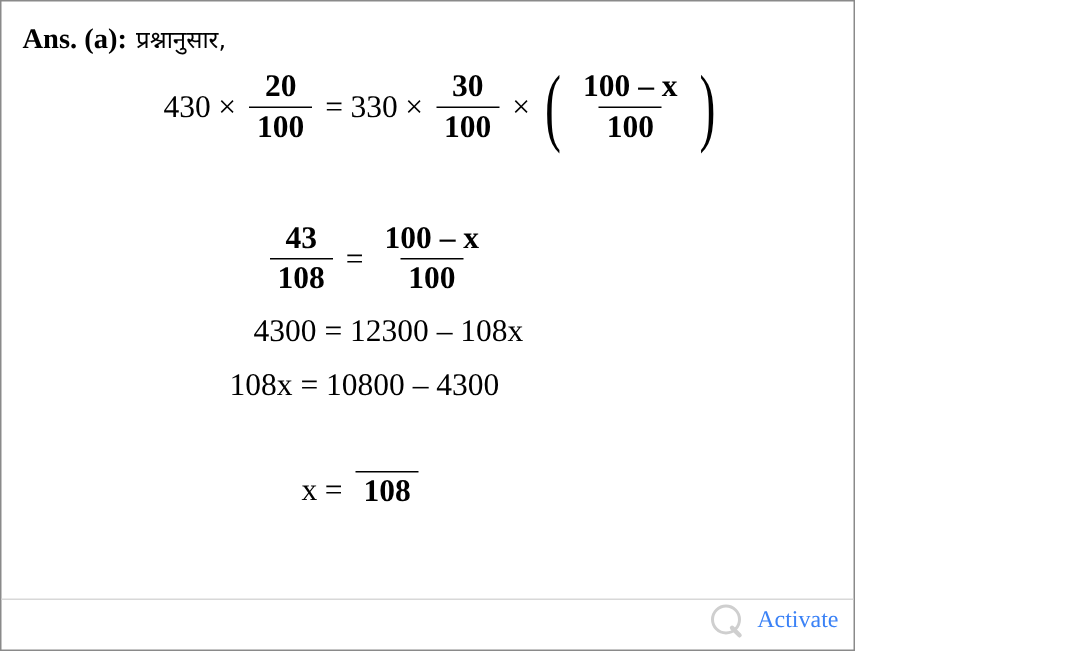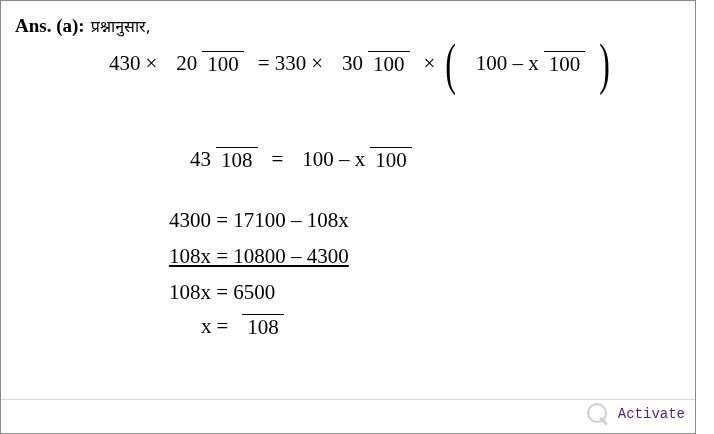--- a/index.html
+++ b/index.html
@@ -9,21 +9,21 @@
   body {
     width: 714px;
     height: 434px;
     background: #ffffff;
     font-family: "Liberation Serif", serif;
     color: #000000;
     overflow: hidden;
   }
   #page {
     position: relative;
-    width: 696px;
+    width: 570px;
     height: 434px;
     box-sizing: border-box;
     border: 1px solid #8a8a8a;
     background: #ffffff;
   }
   .ans-line {
     position: absolute;
     left: 14px;
     top: 14px;
     font-size: 19px;
@@ -42,25 +42,26 @@
   .math {
     position: absolute;
     font-family: "Liberation Serif", serif;
     font-size: 21px;
     white-space: nowrap;
     display: flex;
     align-items: center;
   }
   .frac {
     display: inline-flex;
-    flex-direction: row;
+    flex-direction: column;
     align-items: center;
     vertical-align: middle;
-    margin: 0 9px;
+    margin: 0 4px;
     line-height: 1.12;
+    font-weight: bold;
   }
   .frac .num {
     padding: 0 5px 1px 5px;
   }
   .frac .den {
     border-top: 1.4px solid #000;
     padding: 1px 5px 0 5px;
   }
   .op {
     padding: 0 5px;
@@ -76,37 +77,37 @@
   }
   .paren-wrap {
     display: inline-flex;
     align-items: center;
   }
 
   
   #eq1 { left: 108px; top: 45px; }
   #eq2 { left: 175px; top: 146px; }
   #eq3 { left: 168px; top: 207px; }
-  #eq4 { left: 168px; top: 243px; text-decoration: underline; }
+  #eq4 { left: 152px; top: 243px; }
   #eq5 { left: 168px; top: 279px; }
   #eq6 { left: 200px; top: 313px; }
   #eq7 { left: 200px; top: 383px; }
 
   .plain { font-size: 21px; }
 
   #watermark {
     position: absolute;
     right: 10px;
     bottom: 6px;
     display: flex;
     align-items: center;
     gap: 7px;
-    color: #4c1d95;
-    font-family: Liberation Mono, monospace;
-    font-size: 14px;
+    color: #3b82f6;
+    font-family: Liberation Serif, serif;
+    font-size: 16px;
   }
   #watermark .wm-icon {
     width: 26px;
     height: 26px;
     position: relative;
   }
   #watermark .wm-icon .c {
     position: absolute;
     left: 2px;
     top: 2px;
@@ -174,23 +175,22 @@
       <span class="num">43</span>
       <span class="den">108</span>
     </span>
     <span class="op">=</span>
     <span class="frac">
       <span class="num">100 – x</span>
       <span class="den">100</span>
     </span>
   </div>
 
-  <div class="math plain" id="eq3">4300 = 17100 – 108x</div>
+  <div class="math plain" id="eq3">4300 = 12300 – 108x</div>
   <div class="math plain" id="eq4">108x = 10800 – 4300</div>
-  <div class="math plain" id="eq5">108x = 6500</div>
 
   <div class="math" id="eq6">
     <span>x</span>
     <span class="op">=</span>
     <span class="frac">
       <span class="den">108</span>
     </span>
   </div>
 
 

